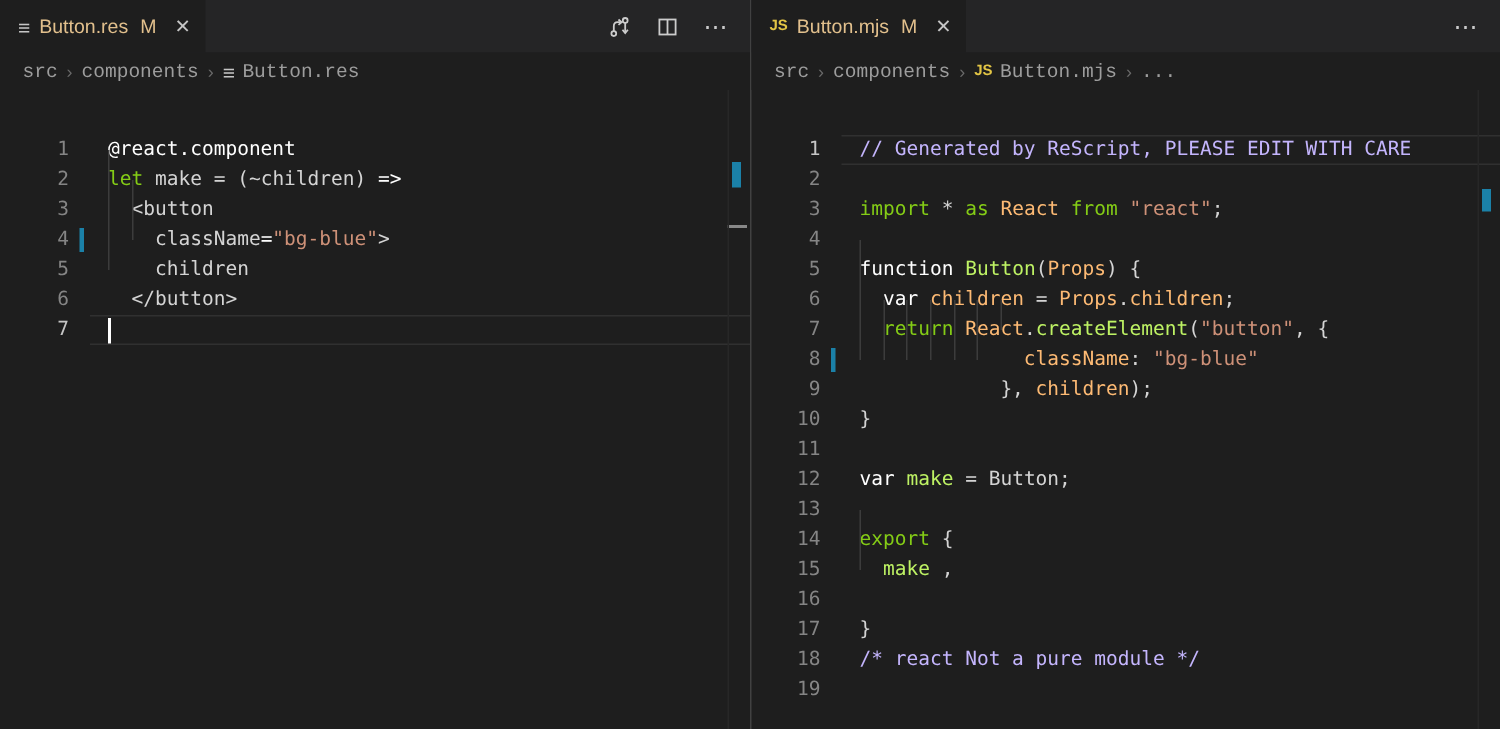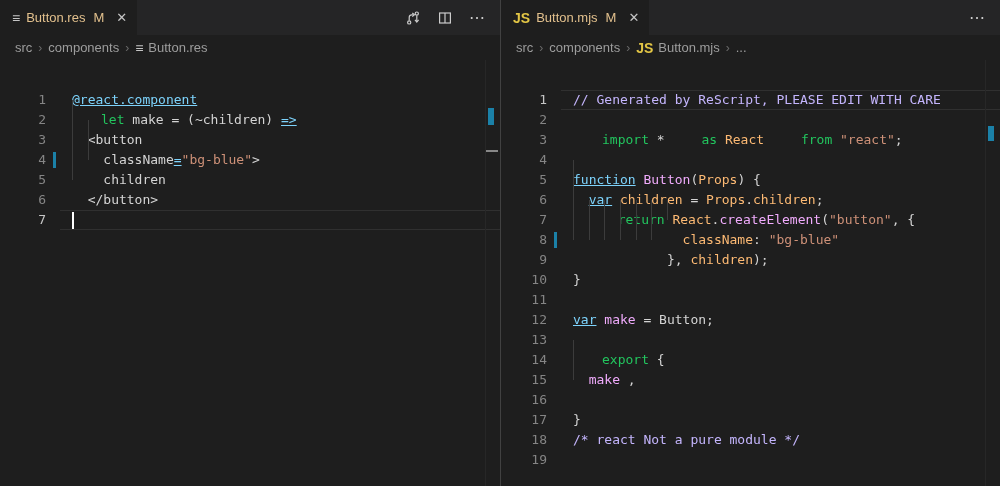--- a/index.html
+++ b/index.html
@@ -19,34 +19,34 @@
   }
   .tab {
     display: flex; align-items: center; gap: 6px;
     padding: 0 10px 0 12px; background: #1e1e1e; cursor: pointer;
   }
   .tab-title { color: #e2c08d; font-size: 13px; }
   .tab-badge { color: #e2c08d; font-size: 13px; margin-left: 2px; }
   .tab-close { color: #c5c5c5; font-size: 13px; margin-left: 6px; }
   .file-icon { color: #c5c5c5; font-size: 14px; line-height: 1; }
   .js-icon {
-    color: #e2c545; font-weight: bold; font-size: 14px;
+    color: #e2c545; font-weight: bold; font-size: 10px;
     font-family: "Liberation Sans", sans-serif; letter-spacing: 0;
   }
   .tab-actions { display: flex; align-items: center; gap: 16px; padding-right: 14px; }
   .action-icon { color: #cccccc; display: flex; align-items: center; }
   .action-icon svg { display: block; }
   .ellipsis-glyph { color: #cccccc; font-size: 16px; letter-spacing: 1px; }
 
   
   .breadcrumbs {
     height: 25px; display: flex; align-items: center; gap: 6px;
     padding-left: 15px; font-size: 13px; color: #9d9d9d; background: #1e1e1e;
   }
-  .crumb { cursor: pointer; }
+  .crumb { cursor: pointer; font-family: Liberation Mono, monospace; }
   .crumb-sep { color: #6a6a6a; font-size: 12px; }
   .crumb-icon { margin-right: -1px; }
 
   
   .editor {
     position: relative; height: 426px;
     font-family: "DejaVu Sans Mono", monospace; font-size: 13px;
     white-space: pre; overflow: hidden;
   }
   .code-line { position: relative; height: 20px; line-height: 20px; padding-left: 72px; }
@@ -57,24 +57,24 @@
   .ln {
     position: absolute; left: 0; top: 0; width: 46px; text-align: right;
     color: #858585; font-size: 13px;
   }
   .ln.active { color: #c6c6c6; }
   .mod-marker { position: absolute; left: 53px; top: 2px; width: 3px; height: 16px; background: #1b81a8; }
   .indent-guide { position: absolute; width: 1px; background: #3c3c3c; pointer-events: none; }
   .text-cursor { position: absolute; width: 2px; height: 17px; top: 2px; background: #ffffff; }
 
   
-  .tk-kw1 { color: #22c55e; padding-left: 29px; }
-  .tk-kw2 { color: #7dd3fc; text-decoration: underline; }
+  .tk-kw1 { color: #84cc16; }
+  .tk-kw2 { color: #ffffff; }
   .tk-var { color: #fdba74; }
-  .tk-fn  { color: #f0abfc; }
+  .tk-fn  { color: #bef264; }
   .tk-str { color: #ce9178; }
   .tk-txt { color: #d4d4d4; }
   .tk-com { color: #c4b5fd; }
 
   
   .ovr-mod { position: absolute; right: 6px; width: 6px; background: #1b81a8; }
   .ovr-cursor { position: absolute; right: 2px; width: 13px; height: 2px; background: #888888; }
   .sb-edge { position: absolute; right: 14px; top: 60px; bottom: 0; width: 1px; background: #272727; }
 </style>
 </head>

